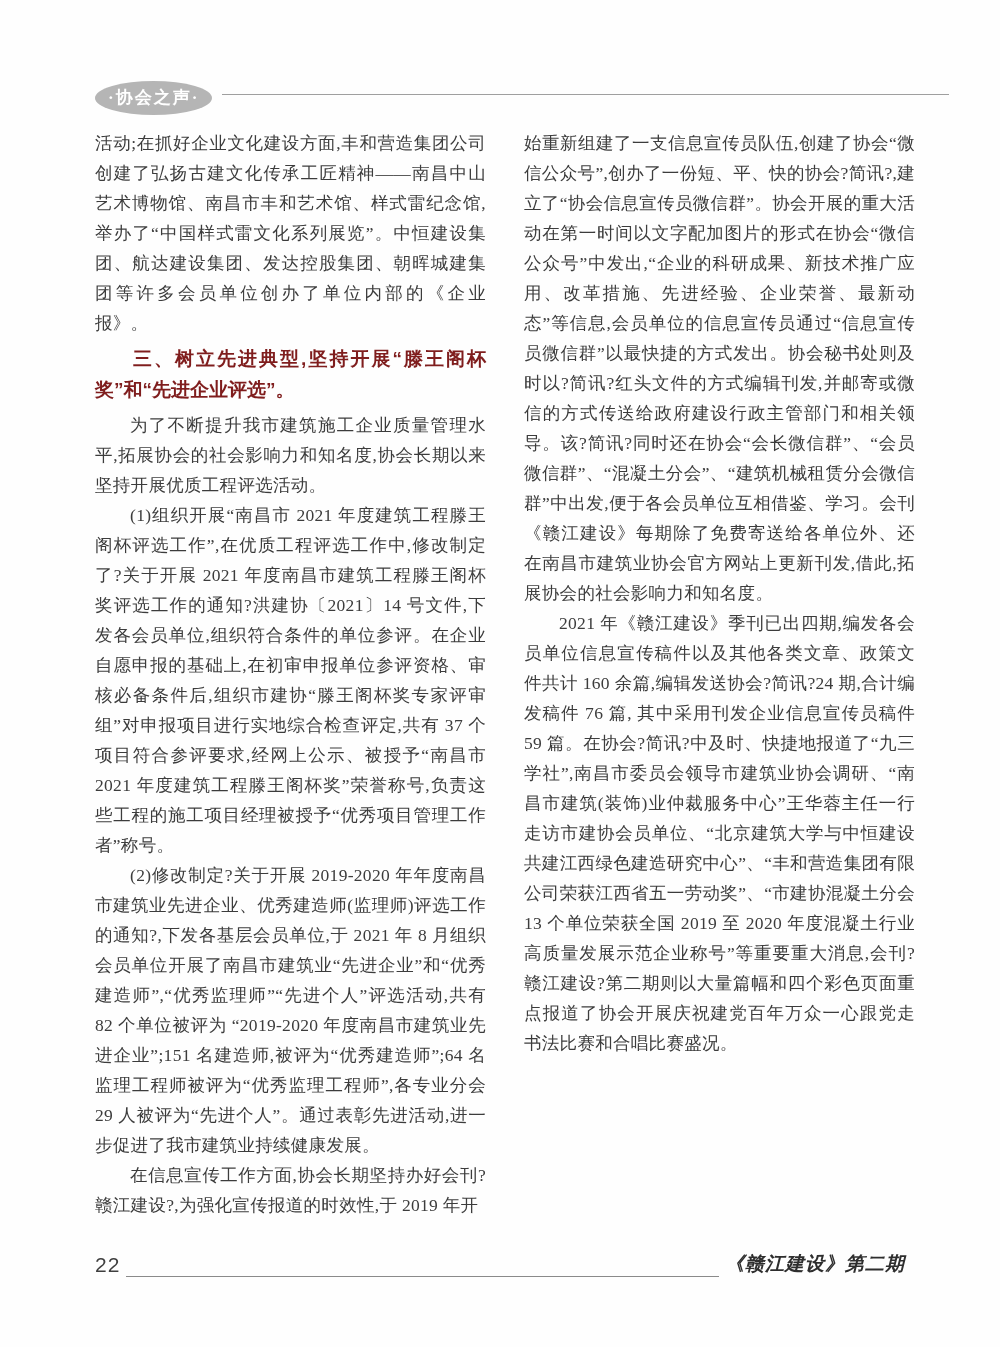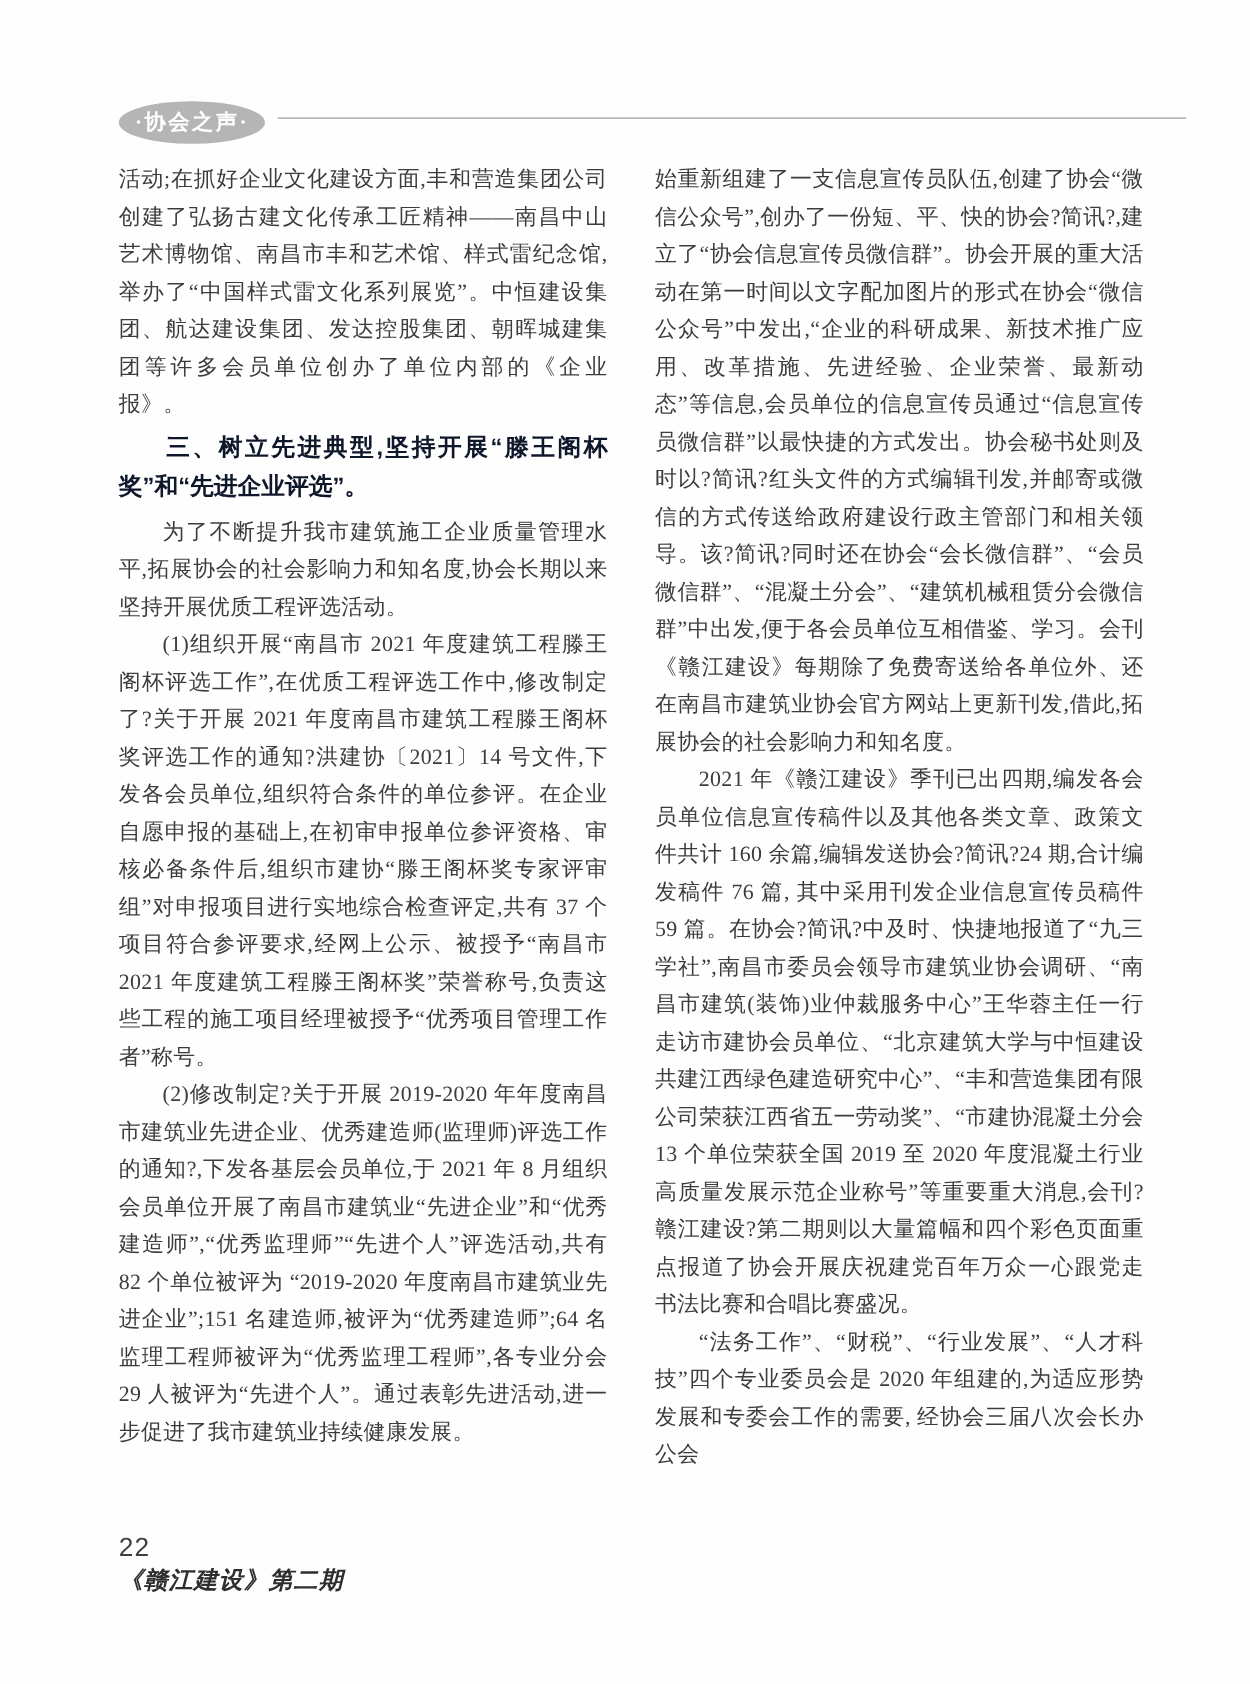--- a/index.html
+++ b/index.html
@@ -58,33 +58,32 @@
     color: #3c3c3c;
   }
   p.body-para.no-indent {
     text-indent: 0;
   }
   h3.heading {
     font-family: "Liberation Sans", "DejaVu Sans", sans-serif;
     font-size: 19px;
     line-height: 31px;
     font-weight: bold;
-    color: #0f172a;
+    color: #7f1d1d;
     margin: 5px 0 5px 0;
     text-align: justify;
     text-indent: 2em;
   }
   .page-footer {
     position: absolute;
     left: 95px;
     right: 95px;
     bottom: 70px;
     display: flex;
-    align-items: flex-start;
-    flex-direction: column;
+    align-items: flex-end;
   }
   .page-number {
     font-family: "Liberation Sans", "DejaVu Sans", sans-serif;
     font-size: 21px;
     color: #3f3f3f;
     letter-spacing: 1px;
   }
   .footer-rule {
     flex: 1;
     height: 1px;
@@ -110,26 +109,26 @@
   </div>
 
   <div class="columns">
 
     <div class="column">
       <p class="body-para no-indent">活动;在抓好企业文化建设方面,丰和营造集团公司创建了弘扬古建文化传承工匠精神——南昌中山艺术博物馆、南昌市丰和艺术馆、样式雷纪念馆,举办了“中国样式雷文化系列展览”。中恒建设集团、航达建设集团、发达控股集团、朝晖城建集团等许多会员单位创办了单位内部的《企业报》。</p>
       <h3 class="heading">三、树立先进典型,坚持开展“滕王阁杯奖”和“先进企业评选”。</h3>
       <p class="body-para">为了不断提升我市建筑施工企业质量管理水平,拓展协会的社会影响力和知名度,协会长期以来坚持开展优质工程评选活动。</p>
       <p class="body-para">(1)组织开展“南昌市 2021 年度建筑工程滕王阁杯评选工作”,在优质工程评选工作中,修改制定了?关于开展 2021 年度南昌市建筑工程滕王阁杯奖评选工作的通知?洪建协〔2021〕14 号文件,下发各会员单位,组织符合条件的单位参评。在企业自愿申报的基础上,在初审申报单位参评资格、审核必备条件后,组织市建协“滕王阁杯奖专家评审组”对申报项目进行实地综合检查评定,共有 37 个项目符合参评要求,经网上公示、被授予“南昌市 2021 年度建筑工程滕王阁杯奖”荣誉称号,负责这些工程的施工项目经理被授予“优秀项目管理工作者”称号。</p>
       <p class="body-para">(2)修改制定?关于开展 2019-2020 年年度南昌市建筑业先进企业、优秀建造师(监理师)评选工作的通知?,下发各基层会员单位,于 2021 年 8 月组织会员单位开展了南昌市建筑业“先进企业”和“优秀建造师”,“优秀监理师”“先进个人”评选活动,共有 82 个单位被评为 “2019-2020 年度南昌市建筑业先进企业”;151 名建造师,被评为“优秀建造师”;64 名监理工程师被评为“优秀监理工程师”,各专业分会 29 人被评为“先进个人”。通过表彰先进活动,进一步促进了我市建筑业持续健康发展。</p>
+      <p class="body-para">在信息宣传工作方面,协会长期坚持办好会刊?赣江建设?,为强化宣传报道的时效性,于 2019 年开</p>
     </div>
 
     <div class="column">
       <p class="body-para no-indent">始重新组建了一支信息宣传员队伍,创建了协会“微信公众号”,创办了一份短、平、快的协会?简讯?,建立了“协会信息宣传员微信群”。协会开展的重大活动在第一时间以文字配加图片的形式在协会“微信公众号”中发出,“企业的科研成果、新技术推广应用、改革措施、先进经验、企业荣誉、最新动态”等信息,会员单位的信息宣传员通过“信息宣传员微信群”以最快捷的方式发出。协会秘书处则及时以?简讯?红头文件的方式编辑刊发,并邮寄或微信的方式传送给政府建设行政主管部门和相关领导。该?简讯?同时还在协会“会长微信群”、“会员微信群”、“混凝土分会”、“建筑机械租赁分会微信群”中出发,便于各会员单位互相借鉴、学习。会刊《赣江建设》每期除了免费寄送给各单位外、还在南昌市建筑业协会官方网站上更新刊发,借此,拓展协会的社会影响力和知名度。</p>
       <p class="body-para">2021 年《赣江建设》季刊已出四期,编发各会员单位信息宣传稿件以及其他各类文章、政策文件共计 160 余篇,编辑发送协会?简讯?24 期,合计编发稿件 76 篇, 其中采用刊发企业信息宣传员稿件 59 篇。在协会?简讯?中及时、快捷地报道了“九三学社”,南昌市委员会领导市建筑业协会调研、“南昌市建筑(装饰)业仲裁服务中心”王华蓉主任一行走访市建协会员单位、“北京建筑大学与中恒建设共建江西绿色建造研究中心”、“丰和营造集团有限公司荣获江西省五一劳动奖”、“市建协混凝土分会 13 个单位荣获全国 2019 至 2020 年度混凝土行业高质量发展示范企业称号”等重要重大消息,会刊?赣江建设?第二期则以大量篇幅和四个彩色页面重点报道了协会开展庆祝建党百年万众一心跟党走书法比赛和合唱比赛盛况。</p>
-      <p class="body-para">“法务工作”、“财税”、“行业发展”、“人才科技”四个专业委员会是 2020 年组建的,为适应形势发展和专委会工作的需要, 经协会三届八次会长办公会</p>
     </div>
 
   </div>
 
   <div class="page-footer">
     <span class="page-number">22</span>
     <span class="footer-rule"></span>
     <span class="journal-name">《赣江建设》第二期</span>
   </div>
 

